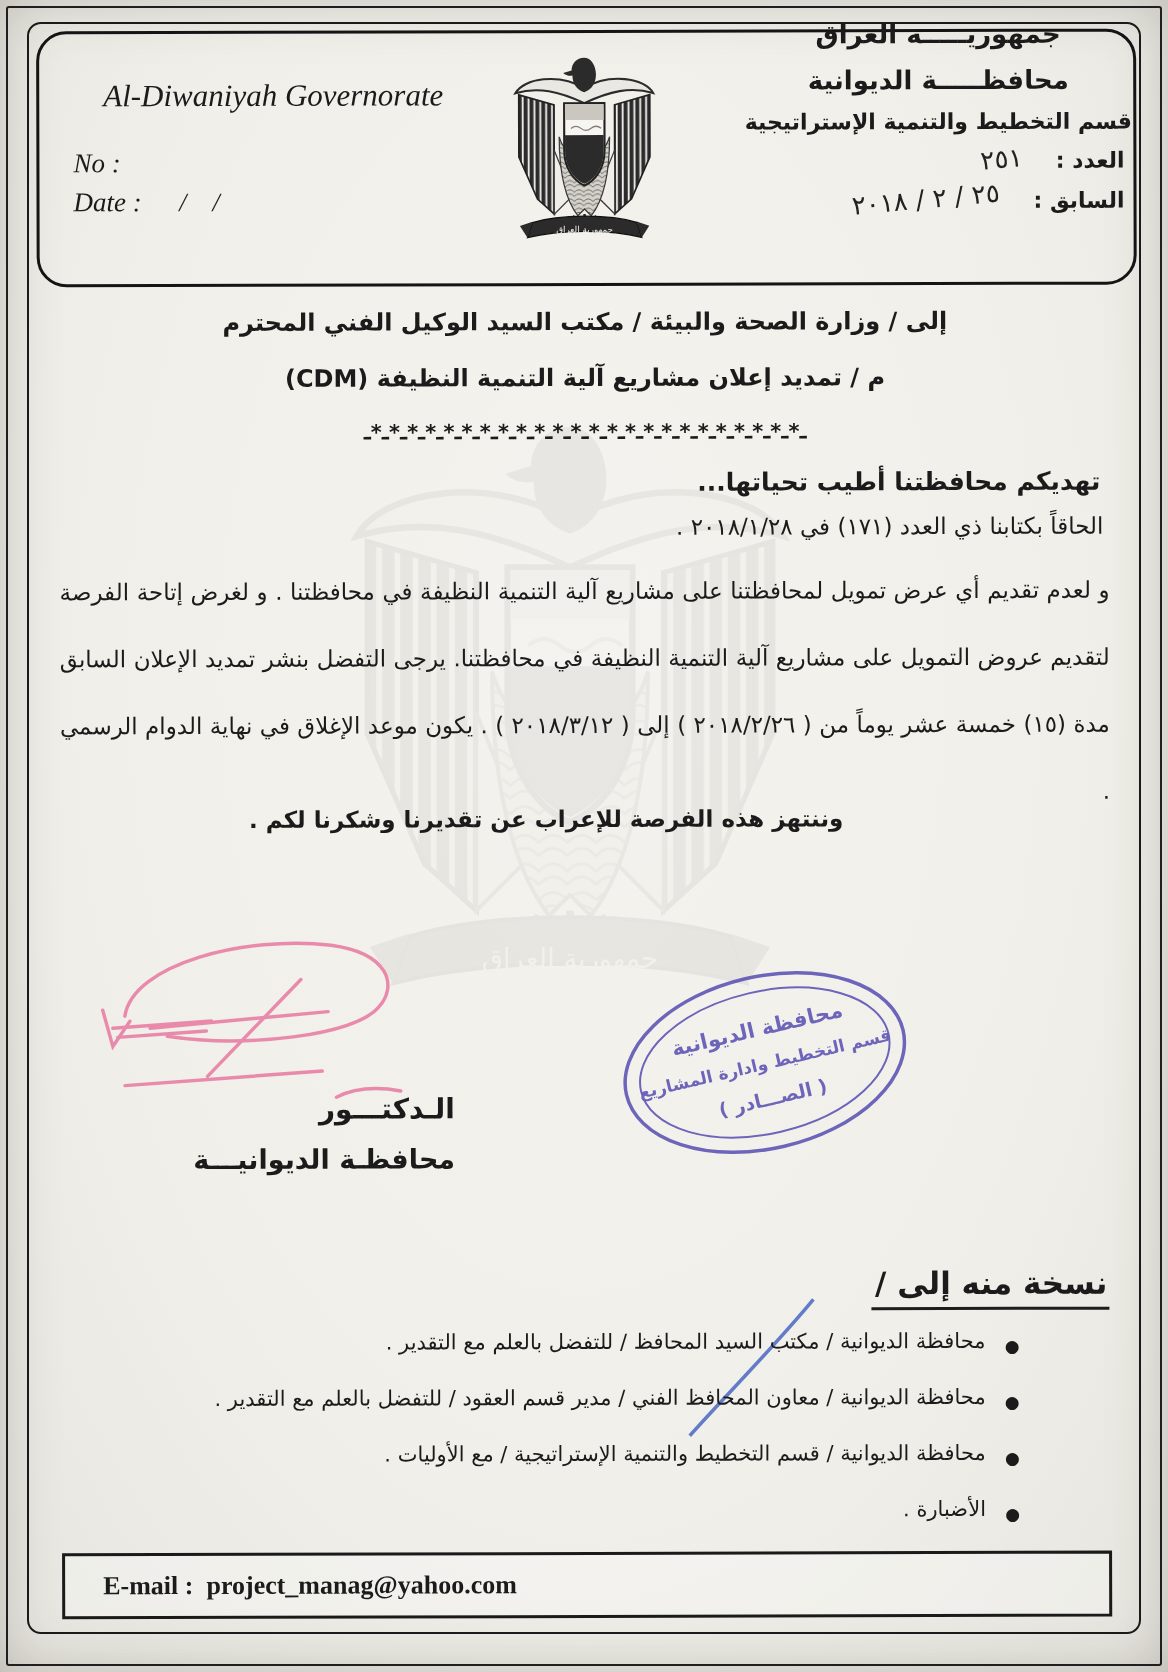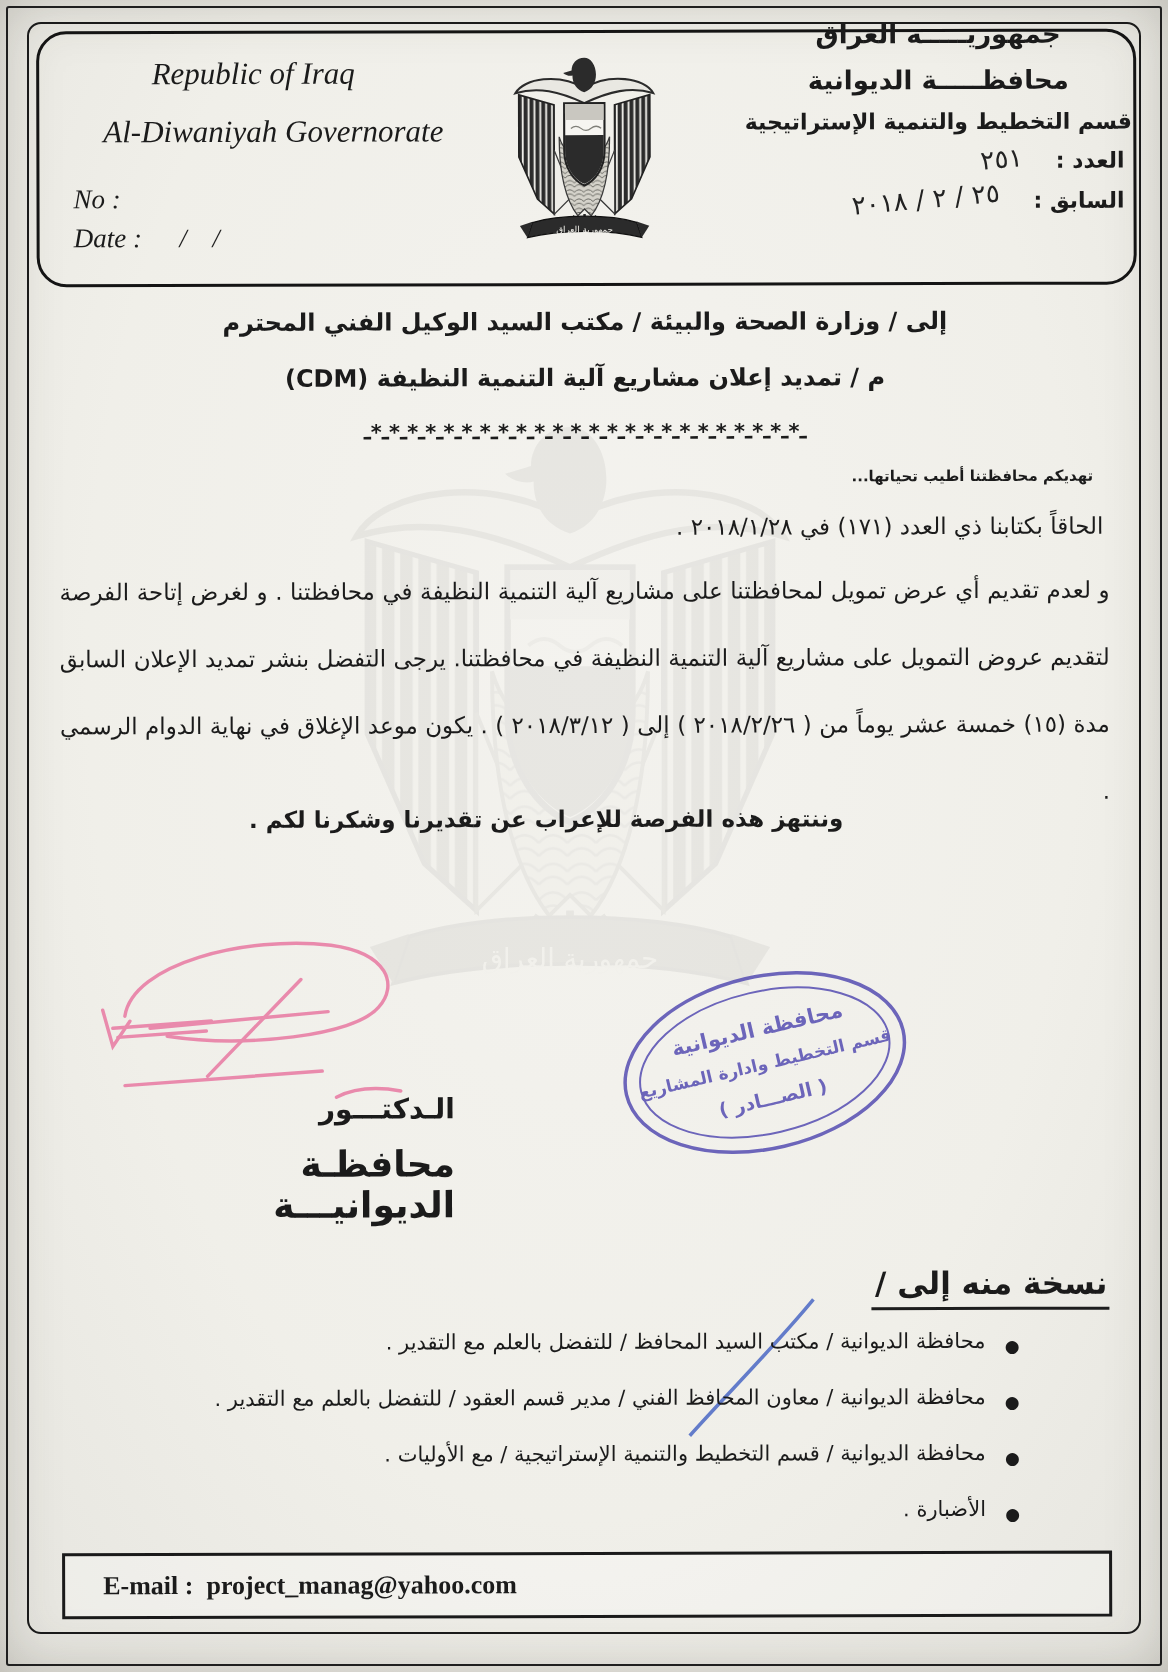--- a/index.html
+++ b/index.html
@@ -29,30 +29,30 @@
   .hdr-right .a1{font-size:26px;font-weight:bold;margin-top:4px;}
   .hdr-right .a2{font-size:26px;font-weight:bold;margin-top:16px;}
   .hdr-right .a3{font-size:22px;font-weight:bold;margin-top:14px;}
   .hdr-right .numline,.hdr-right .datline{font-size:22px;font-weight:bold;text-align:right;margin-right:14px;margin-top:10px;}
   .hand{display:inline-block;font-weight:400;font-size:26px;color:#222;transform:rotate(-5deg);margin-right:26px;white-space:pre;}
   .hand-ltr{direction:ltr;unicode-bidi:bidi-override;}
 
   .to-line{position:absolute;left:0;width:100%;top:308px;text-align:center;font-size:24px;font-weight:bold;}
   .subject-line{position:absolute;left:0;width:100%;top:364px;text-align:center;font-size:24px;font-weight:bold;}
   .separator{position:absolute;left:0;width:100%;top:420px;text-align:center;font-size:21px;font-weight:bold;letter-spacing:1px;white-space:nowrap;}
-  .greeting{position:absolute;right:76px;top:468px;font-size:15px;font-weight:bold;}
+  .greeting{position:absolute;right:69px;top:468px;font-size:25px;font-weight:bold;}
   .reference{position:absolute;right:66px;top:514px;font-size:23px;}
   .body-par{position:absolute;right:60px;left:58px;top:558px;font-size:23px;line-height:67px;text-align:justify;}
   .closing{position:absolute;left:0;width:100%;top:806px;text-align:center;font-size:23px;font-weight:bold;transform:translateX(-40px);}
 
   .signature-svg{position:absolute;left:92px;top:922px;width:312px;height:192px;}
   .sig-block{position:absolute;left:108px;top:1092px;width:344px;text-align:right;}
   .sig-block .t1{font-size:28px;font-weight:bold;}
   .sig-block .t2{font-size:27px;font-weight:bold;margin-top:20px;}
-  .sig-block .t3{font-size:36px;font-weight:bold;margin-top:18px;}
+  .sig-block .t3{font-size:27px;font-weight:bold;margin-top:18px;}
 
   .stamp-wrap{position:absolute;left:612px;top:958px;width:300px;height:210px;transform:rotate(-13deg);opacity:.88;}
   .pen-stroke{position:absolute;left:678px;top:1296px;width:144px;height:144px;}
 
   .cc-head{position:absolute;right:64px;top:1266px;font-size:31px;font-weight:bold;}
   .cc-underline{position:absolute;right:62px;top:1308px;width:238px;height:3px;background:#1d1d1d;}
   .cc-list{position:absolute;right:152px;left:90px;top:1326px;}
   .cc-item{font-size:21px;line-height:32px;margin-bottom:24px;position:relative;padding-right:34px;text-align:right;}
   .cc-item .bullet{position:absolute;right:0;top:5px;font-size:17px;}
 
@@ -101,21 +101,20 @@
   <div class="frame-main"></div>
 
   <svg class="watermark" viewBox="0 0 200 230">
       <use href="#eagle"></use>
     </svg>
 
   <div class="content">
 
     <div class="header-box">
       <div class="hdr-left">
-        <div class="line1">Republic of Iraq</div>
         <div class="line2">Al-Diwaniyah Governorate</div>
         <div class="noline">No :</div>
         <div class="dateline"><span>Date :</span><span class="hand" style="transform:none;margin:0 0 0 18px;">   /    /</span></div>
       </div>
     </div>
     <svg class="emblem" viewBox="0 0 200 230">
         <use href="#eagle"></use>
       </svg>
     <div class="hdr-right" dir="rtl">
       <div class="a1">جمهوريـــــة العراق</div>

